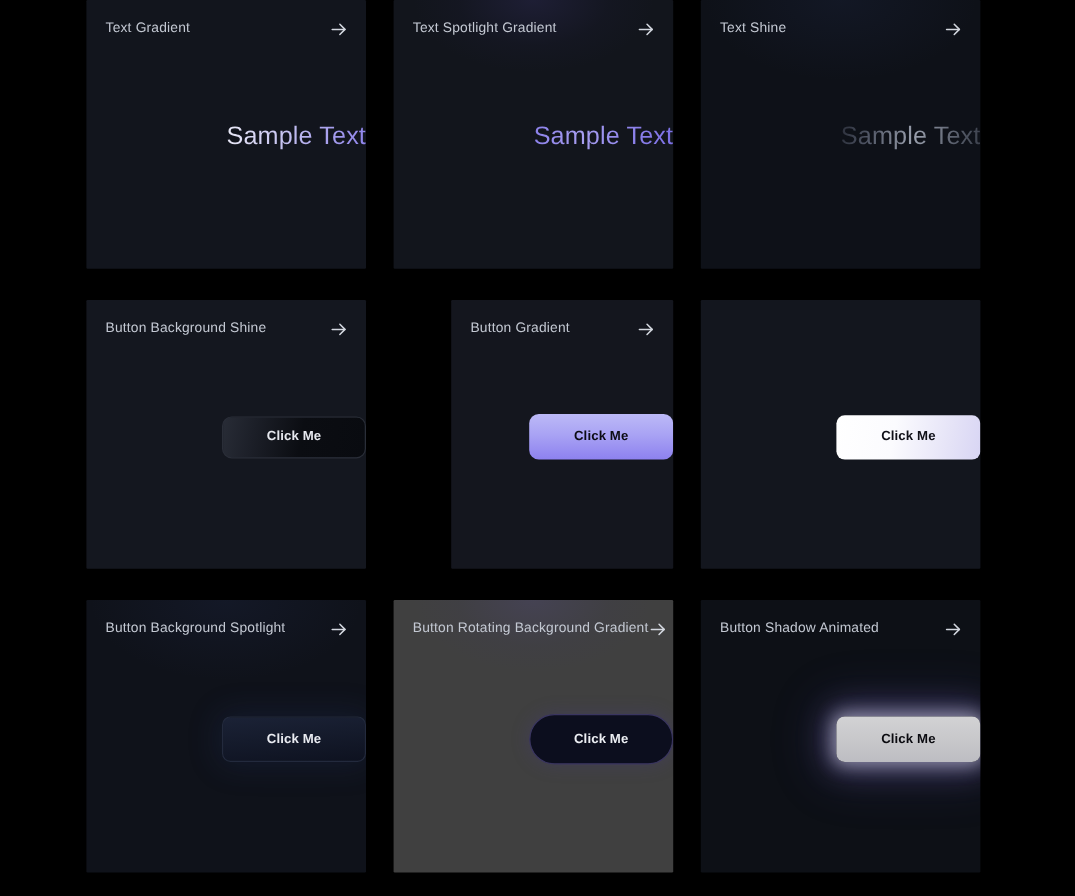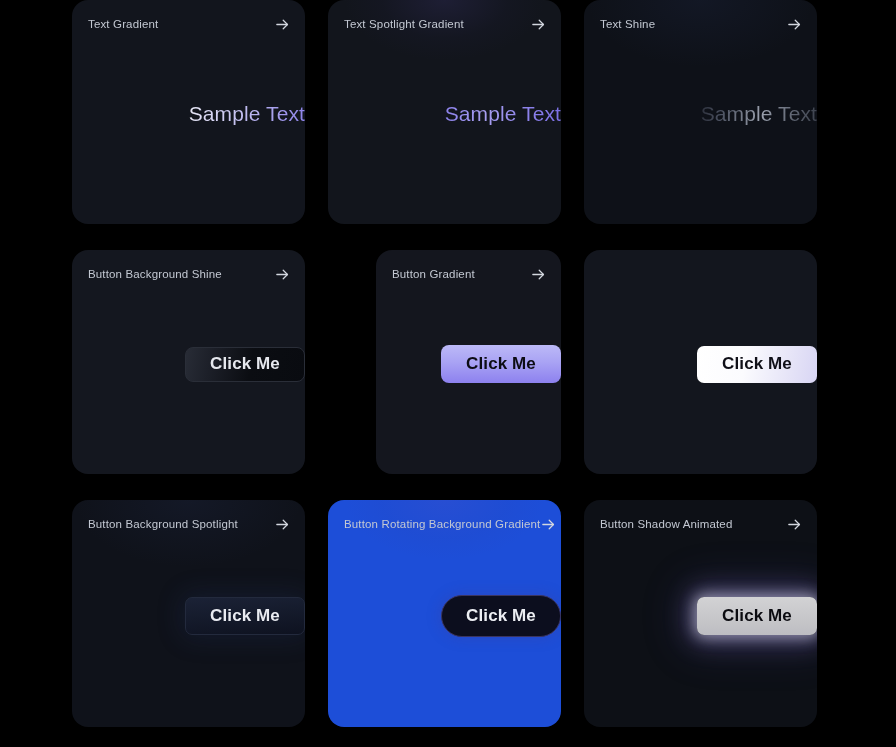--- a/index.html
+++ b/index.html
@@ -24,33 +24,33 @@
     display: grid;
     grid-template-columns: repeat(3, 233px);
     grid-template-rows: 224px 224px 227px;
     column-gap: 23px;
     row-gap: 26px;
   }
 
   .card {
     position: relative;
     background: #14171f;
-    border-radius: 16px;
+    border-radius: 1px;
     overflow: hidden;
   }
 
   
   .card.tint-a { background: #12151d; }
   .card.tint-b { background: #12151c; }
   .card.tint-c { background: #0e1118; }
   .card.tint-d { background: #14171f; }
   .card.tint-e { background: #14161e; margin-left: 48px; }
   .card.tint-f { background: #13161e; }
   .card.tint-g { background: #0f121a; }
-  .card.tint-h { background: #1d4ed8; }
+  .card.tint-h { background: #404040; }
   .card.tint-i { background: #0d1016; }
 
   
   .card-glow {
     position: absolute;
     left: 0; right: 0; top: 0;
     height: 120px;
     pointer-events: none;
   }
   .glow-purple {
@@ -123,21 +123,21 @@
   .txt-shine {
     background-image: linear-gradient(100deg, #2b2f3a 0%, #4b5160 18%, #9aa0ad 52%, #5b616e 80%, #3a3f4a 100%);
     -webkit-background-clip: text;
     background-clip: text;
     color: transparent;
   }
 
   
   .btn {
     font-family: "Liberation Sans", sans-serif;
-    font-size: 17px;
+    font-size: 11px;
     font-weight: 700;
     letter-spacing: 0.1px;
     border: none;
     cursor: pointer;
     display: inline-flex;
     align-items: center;
     justify-content: center;
     white-space: nowrap;
   }
 

